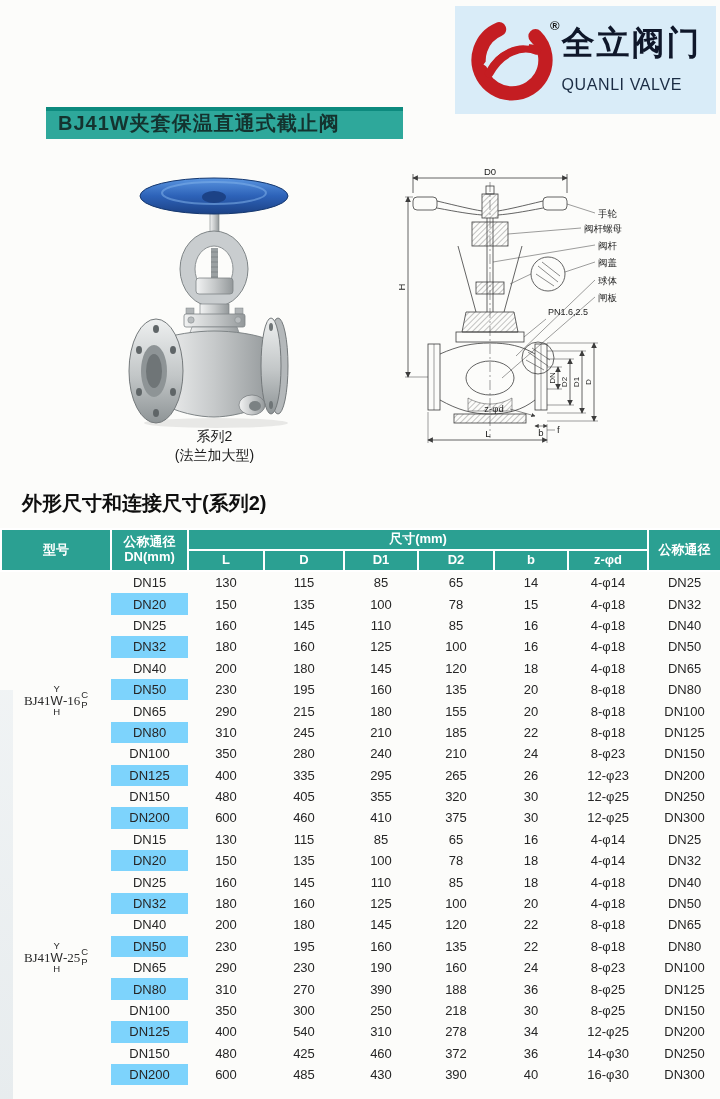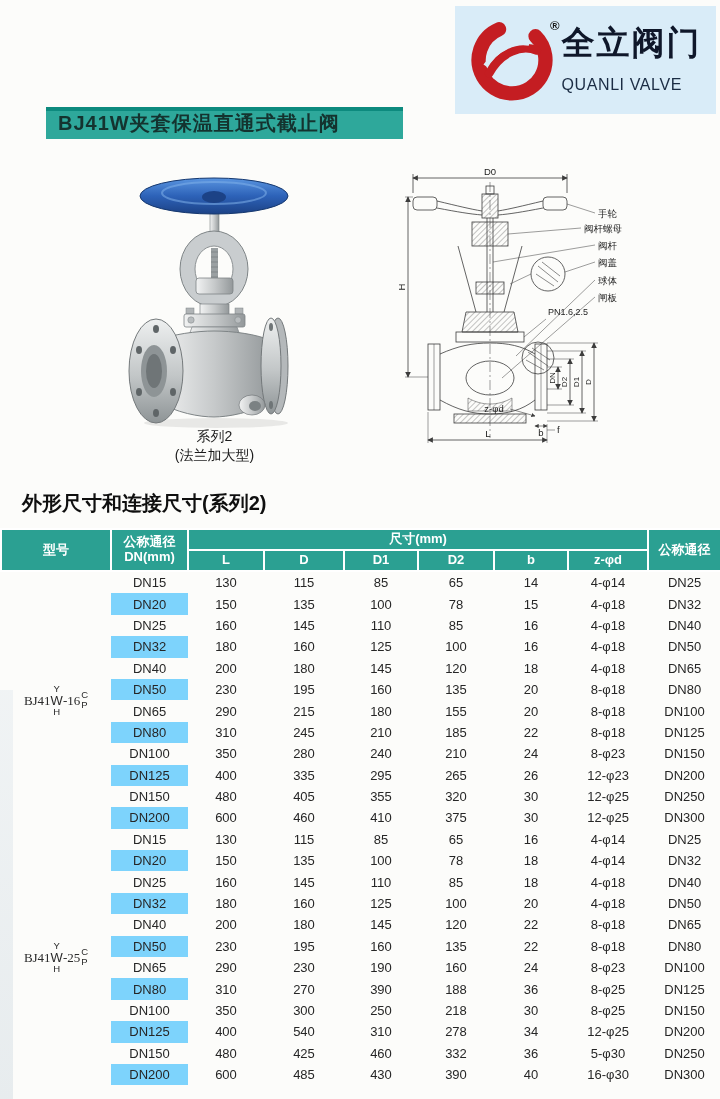--- a/index.html
+++ b/index.html
@@ -510,23 +510,23 @@
           <td>278</td>
           <td>34</td>
           <td>12-φ25</td>
           <td>DN200</td>
         </tr>
         <tr>
           <td>DN150</td>
           <td>480</td>
           <td>425</td>
           <td>460</td>
-          <td>332</td>
+          <td>372</td>
           <td>36</td>
-          <td>5-φ30</td>
+          <td>14-φ30</td>
           <td>DN250</td>
         </tr>
         <tr>
           <td class="shade">DN200</td>
           <td>600</td>
           <td>485</td>
           <td>430</td>
           <td>390</td>
           <td>40</td>
           <td>16-φ30</td>

